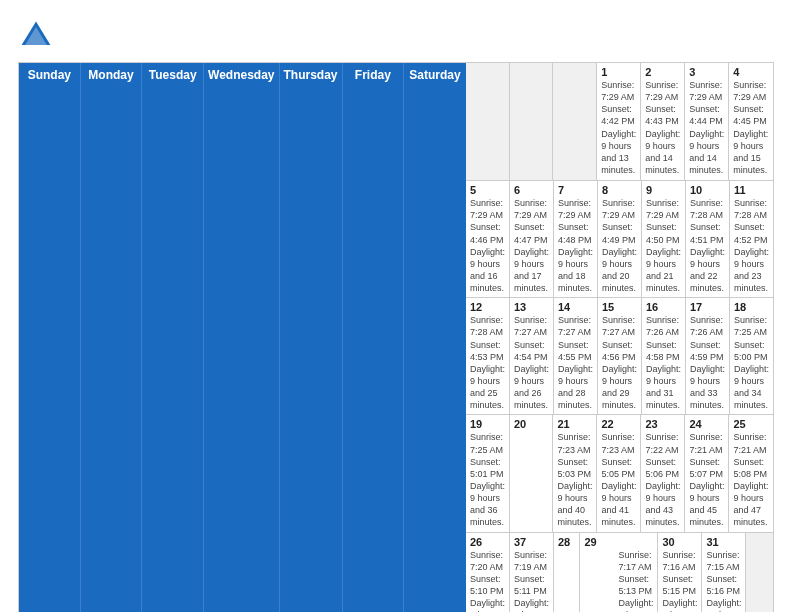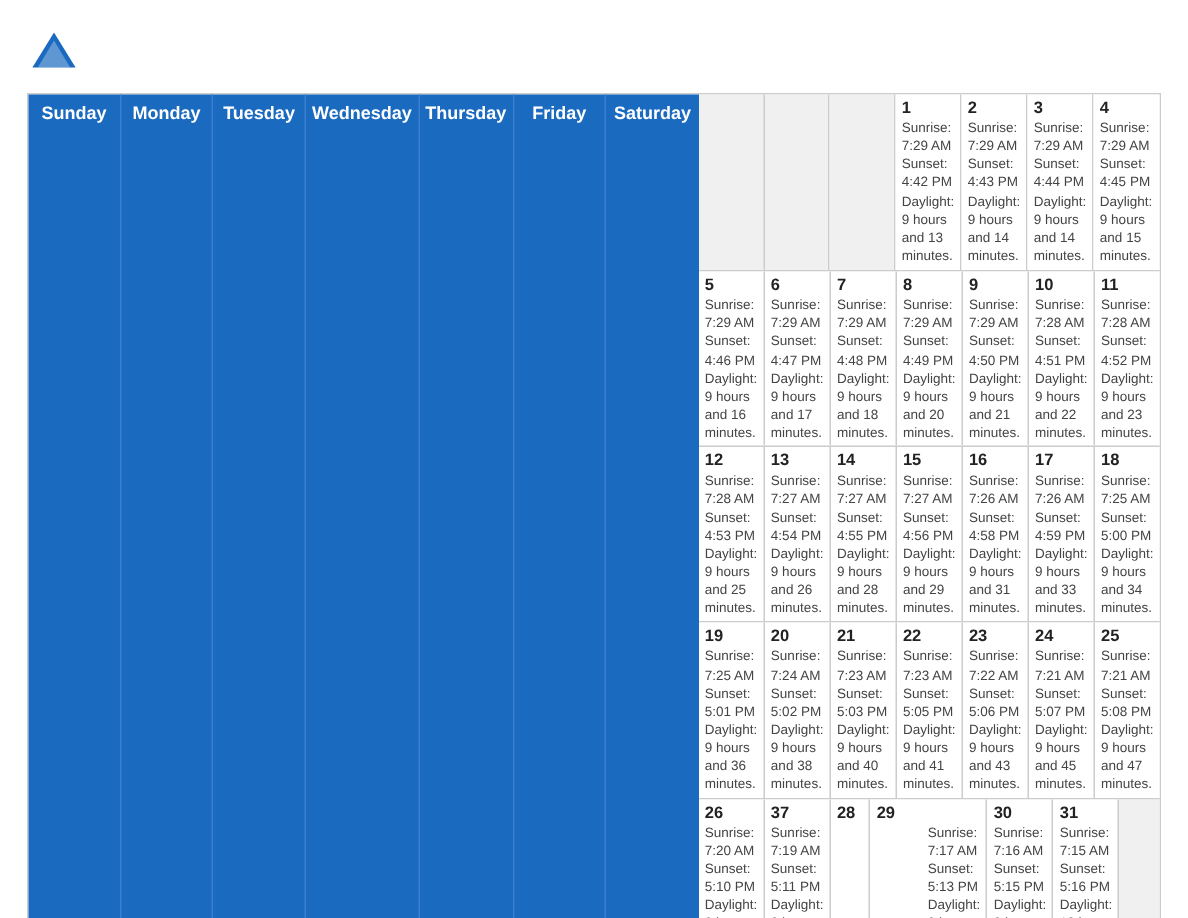--- a/index.html
+++ b/index.html
@@ -266,23 +266,20 @@
         </div>
         <div class="cal-row">
           <div class="cal-cell">
             <span class="day-num">19</span>
             <div class="cell-info" style="white-space: pre-line;">Sunrise: 7:25 AM
 Sunset: 5:01 PM
 Daylight: 9 hours and 36 minutes.</div>
           </div>
           <div class="cal-cell">
             <span class="day-num">20</span>
-            <div class="cell-info" style="white-space: pre-line;">Sunrise: 7:24 AM
-Sunset: 5:02 PM
-Daylight: 9 hours and 38 minutes.</div>
           </div>
           <div class="cal-cell">
             <span class="day-num">21</span>
             <div class="cell-info" style="white-space: pre-line;">Sunrise: 7:23 AM
 Sunset: 5:03 PM
 Daylight: 9 hours and 40 minutes.</div>
           </div>
           <div class="cal-cell">
             <span class="day-num">22</span>
             <div class="cell-info" style="white-space: pre-line;">Sunrise: 7:23 AM

